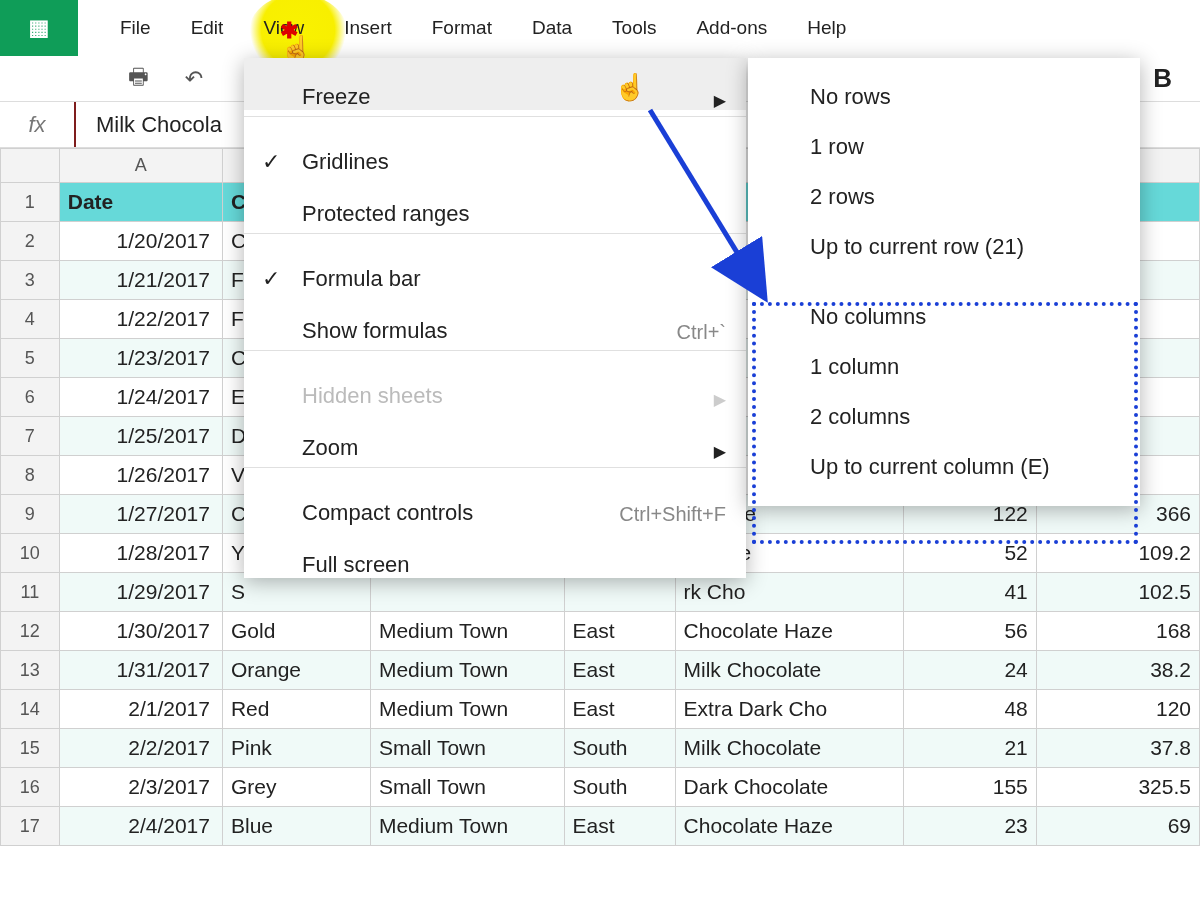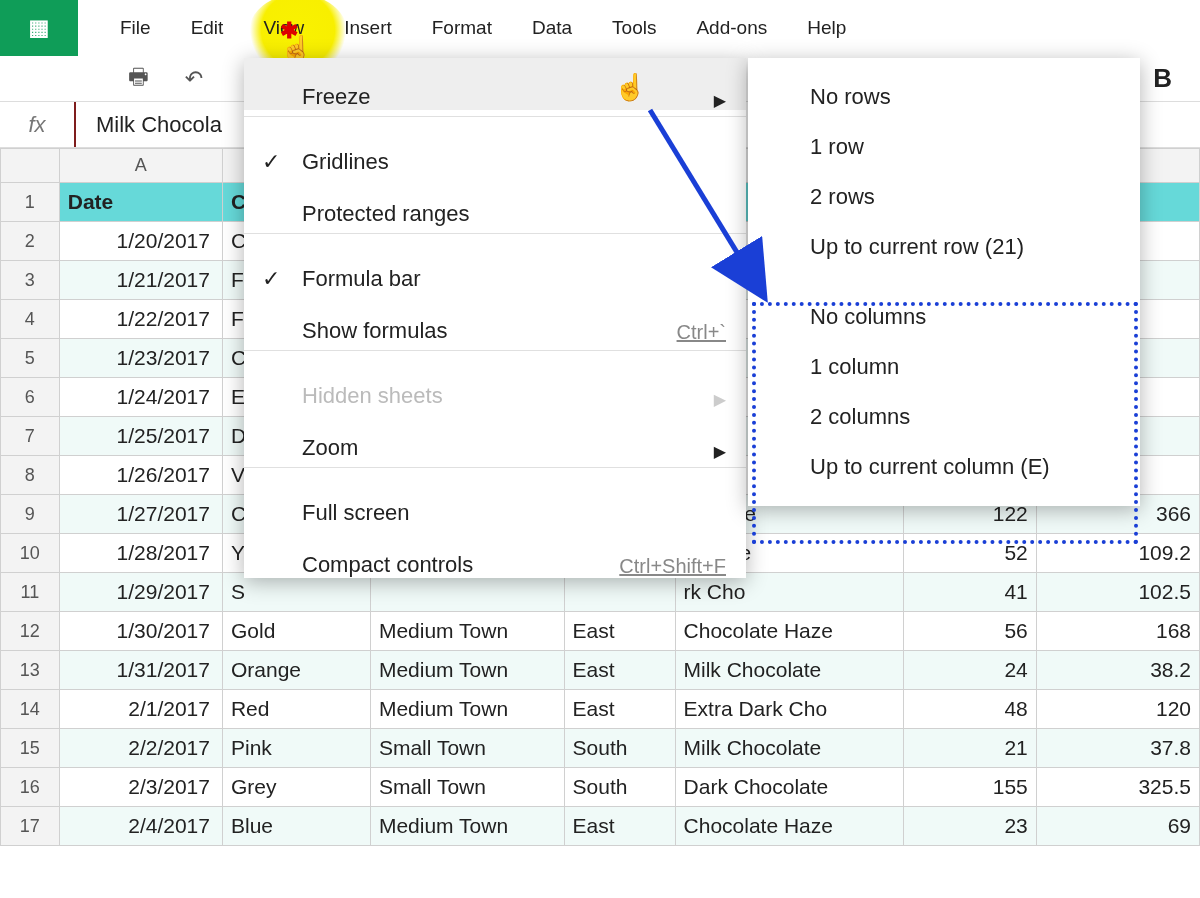--- a/index.html
+++ b/index.html
@@ -40,21 +40,21 @@
   td.datecell { text-align:right; padding-right:12px; }
 
   
   .view-menu, .freeze-menu { position:absolute; background:#fff; box-shadow:0 4px 20px rgba(0,0,0,.3); z-index:10; }
   .view-menu { left:244px; top:58px; width:502px; }
   .view-menu .row { display:flex; align-items:flex-end; height:52px; padding:0 20px 0 58px; font-size:22px; position:relative; }
   .view-menu .row .check { position:absolute; left:18px; font-size:22px; }
   .view-menu .row .arrow { margin-left:auto; font-size:16px; }
   .view-menu .row.hover { background:#eee; }
   .view-menu .row.disabled { color:#bbb; }
-  .view-menu .row .shortcut { margin-left:auto; color:#888; font-size:20px;text-decoration:underline; }
+  .view-menu .row .shortcut { margin-left:auto; color:#888; font-size:20px; }
   .view-menu .sep { height:1px; background:#e0e0e0; margin:6px 0; }
   .freeze-cursor { position:absolute; left:614px; top:72px; z-index:20; font-size:26px; pointer-events:none; }
 
   .freeze-menu { left:748px; top:58px; width:392px; padding:14px 0; }
   .freeze-menu .row { height:50px; display:flex; align-items:center; padding:0 30px; font-size:22px;margin-left:32px; }
   .freeze-menu .sep { height:20px; }
 
   
   .arrow-annot { position:absolute; left:640px; top:100px; z-index:30; pointer-events:none; }
 
@@ -331,25 +331,25 @@
   <div class="row disabled">
     <span>Hidden sheets</span>
     <span class="arrow" style="color:#ccc">▶</span>
   </div>
   <div class="row">
     <span>Zoom</span>
     <span class="arrow">▶</span>
   </div>
   <div class="sep"></div>
   <div class="row">
-    <span>Full screen</span>
-  </div>
-  <div class="row">
     <span>Compact controls</span>
     <span class="shortcut">Ctrl+Shift+F</span>
+  </div>
+  <div class="row">
+    <span>Full screen</span>
   </div>
 </div>
 
 <div class="freeze-cursor">☝</div>
 
 <div class="freeze-menu">
   <div class="row">
       <span>No rows</span>
     </div>
   <div class="row">

